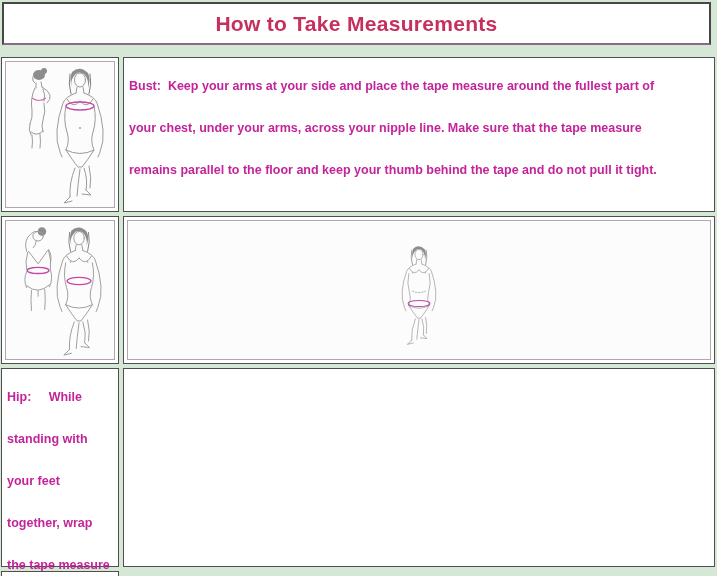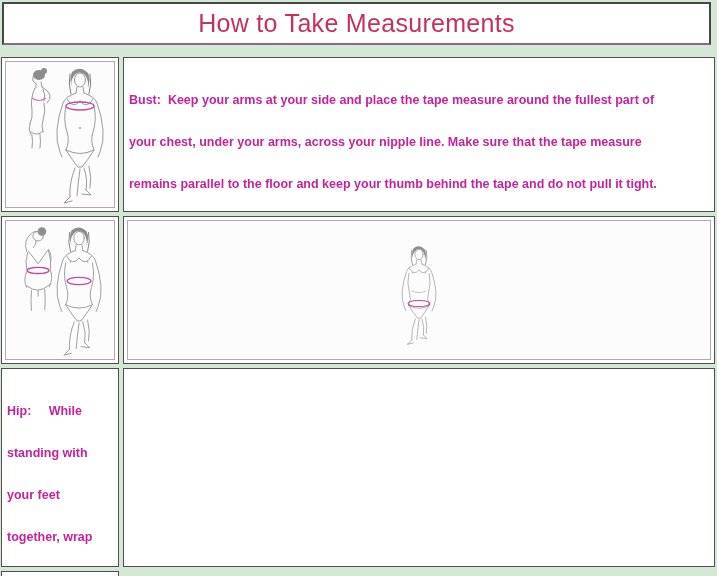--- a/index.html
+++ b/index.html
@@ -13,21 +13,21 @@
   .title-box {
     position: absolute; left: 2px; top: 2px;
     width: 705px; height: 39px;
     background: #ffffff;
     border: 2px solid #474747;
     border-bottom-color: #8a6a8a;
     display: flex; align-items: center; justify-content: center;
   }
   .title-text {
     color: var(--title-color, #c6305c);
-    font-size: 25px; font-weight: normal; letter-spacing: 0.3px;
+    font-size: 21px; font-weight: bold; letter-spacing: 0.3px;
   }
   .grid {
     position: absolute; left: 1px; top: 57px;
     display: grid;
     grid-template-columns: 118px 592px;
     grid-template-rows: 155px 148px 199px 60px;
     column-gap: 4px; row-gap: 4px;
   }
   .cell {
     background: #ffffff;
@@ -36,21 +36,21 @@
   }
   .img-cell { display: flex; align-items: stretch; justify-content: center; }
   .sketch {
     flex: 1; margin: 3px;
     background: #fdfcfc;
     border: 1px solid #b3a6af;
     display: flex;
   }
   .sketch svg { width: 100%; height: 100%; }
   .text-cell {
-    padding: 21px 4px 0 5px;
+    padding: 7px 4px 0 5px;
     color: var(--body-color, #c32499);
     font-size: 12.5px; font-weight: bold;
     line-height: 42px;
     white-space: pre-wrap;
   }
   .pencil { stroke: #9a9a9a; stroke-width: 1; fill: none; stroke-linecap: round; }
   .pencil-dark { stroke: #7f7f7f; stroke-width: 1; fill: none; stroke-linecap: round; }
   .hair { fill: #8d8d8d; stroke: none; }
   .tape { stroke: var(--tape-color, #c149a4); stroke-width: 1.4; fill: none; }
   .tape-light { stroke: #cd6fb5; stroke-width: 1.2; fill: none; }

